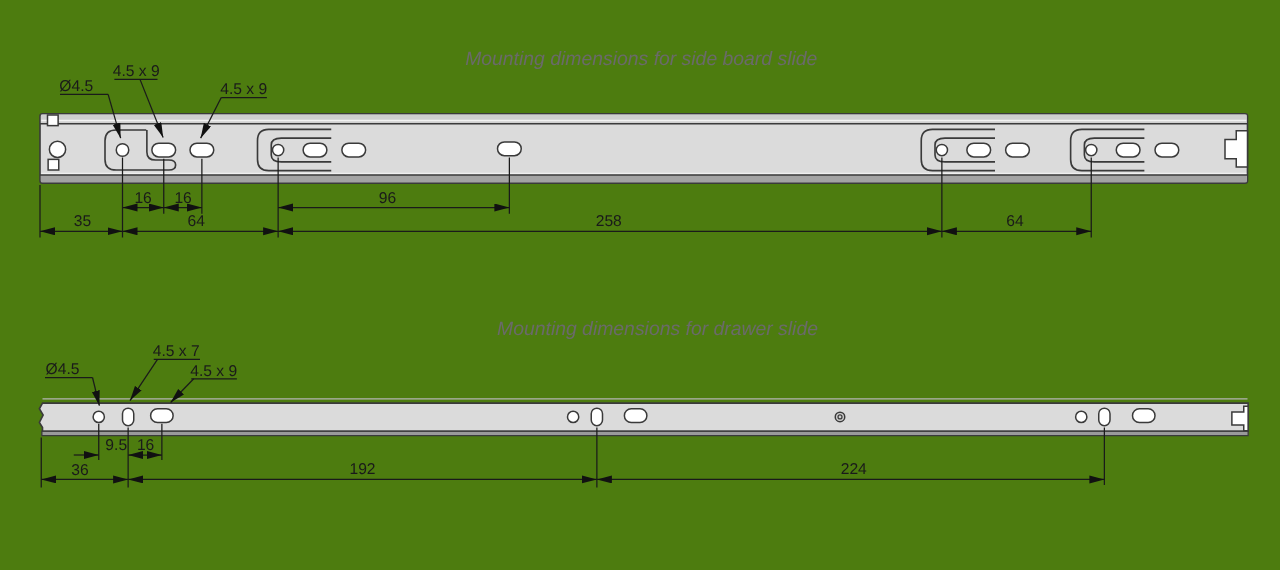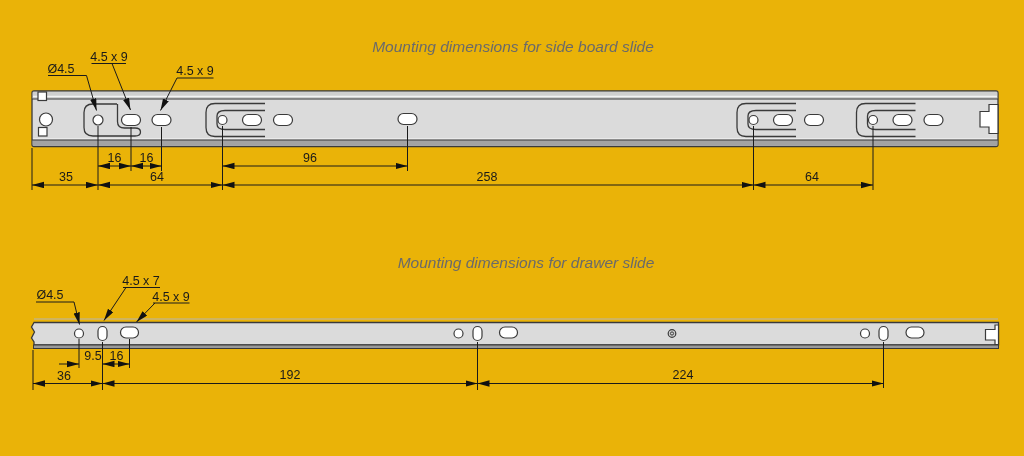--- a/index.html
+++ b/index.html
@@ -1,16 +1,16 @@
 <!DOCTYPE html>
 <html><head>
 <meta charset="utf-8">
 <style>
   html,body{margin:0;padding:0;background:#ffffff;}
-  .stage{width:1024px;height:456px;position:relative;overflow:hidden;background:#eab308;}
+  .stage{width:1024px;height:456px;position:relative;overflow:hidden;background:#4d7c0f;}
   svg{display:block;}
   .title{font-family:"Liberation Sans",sans-serif;font-size:15.5px;font-style:italic;fill:#6a6a6a;}
   .dimtxt{font-family:"Liberation Sans",sans-serif;font-size:12.5px;fill:#1a1a1a;}
   .callout{font-family:"Liberation Sans",sans-serif;font-size:12.5px;fill:#1a1a1a;}
   .rail-line{stroke:#3a3a3a;stroke-width:1.3;fill:none;}
   .hole{fill:#ffffff;stroke:#3a3a3a;stroke-width:1.2;}
   .dim{stroke:#1a1a1a;stroke-width:1;fill:none;}
 </style>
 </head>
 <body>

